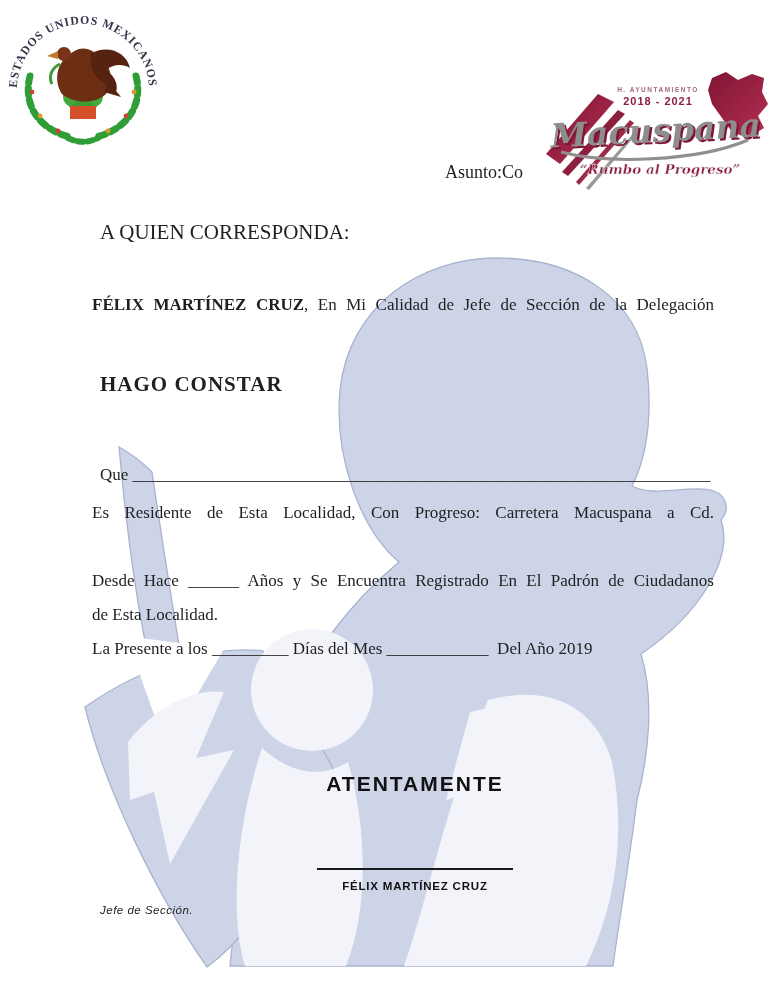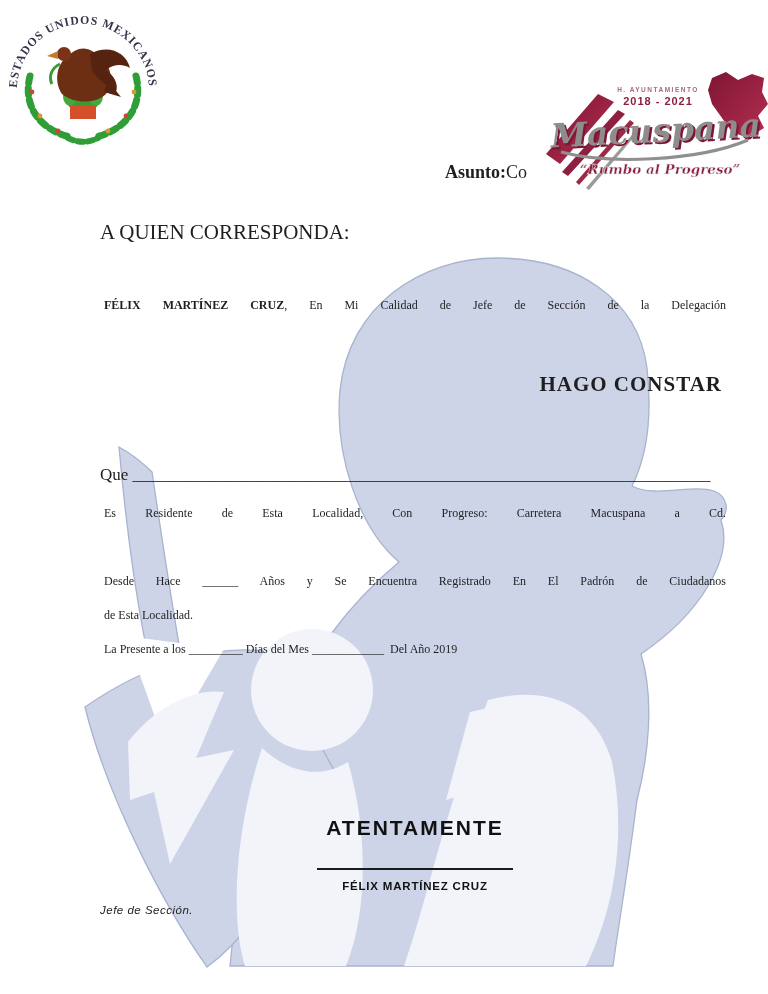--- a/index.html
+++ b/index.html
@@ -6,42 +6,42 @@
   .page{
     position:relative;width:768px;height:994px;background:#fff;
     font-family:"Liberation Serif", serif;color:#1f1f1f;overflow:hidden;
   }
   .layer{position:absolute;left:0;top:0;}
   .wm{z-index:0;}
   .txt{position:absolute;z-index:2;}
   .art{position:absolute;z-index:3;}
 
   .asunto{left:445px;top:162px;font-size:18px;white-space:nowrap;}
-  .asunto .lbl{font-weight:bold;text-align:right;}
+  .asunto .lbl{font-weight:normal;text-align:right;}
   .asunto .val{}
 
   .salutation{left:100px;top:220px;width:622px;font-size:21px;}
 
-  .para{left:104px;width:622px;font-size:12px;line-height:34px;}
+  .para{left:92px;width:622px;font-size:17px;line-height:34px;}
   .p-intro{top:288px;}
   .p-res{top:496px;}
   .p-reg{top:564px;}
   .p-iss{top:632px;}
   .jline{text-align:justify;text-align-last:justify;}
   .bold{font-weight:bold;}
 
-  .heading{left:100px;top:372px;width:622px;text-align:right;
+  .heading{left:100px;top:372px;width:622px;text-align:left;
     font-size:21px;font-weight:bold;letter-spacing:1px;}
 
   .queline{left:100px;top:458px;width:624px;font-size:17px;line-height:34px;
     white-space:nowrap;overflow:hidden;}
 
   .atent{left:100px;top:772px;width:630px;text-align:center;
     font-family:"Liberation Sans", sans-serif;font-weight:bold;
-    font-size:21px;letter-spacing:2px;color:#111;margin-top:44px;}
+    font-size:21px;letter-spacing:2px;color:#111;}
 
   .sigline{left:317px;top:868px;width:196px;height:0;border-top:2px solid #1a1a1a;}
   .signame{left:100px;top:880px;width:630px;text-align:center;
     font-family:"Liberation Sans", sans-serif;font-weight:bold;
     font-size:11.5px;letter-spacing:0.8px;color:#111;}
   .sigtitle{left:100px;top:904px;width:630px;text-align:left;
     font-family:"Liberation Sans", sans-serif;font-style:italic;
     font-size:11.5px;letter-spacing:0.5px;color:#222;}
 
   .seal{left:8px;top:4px;width:150px;height:146px;}

